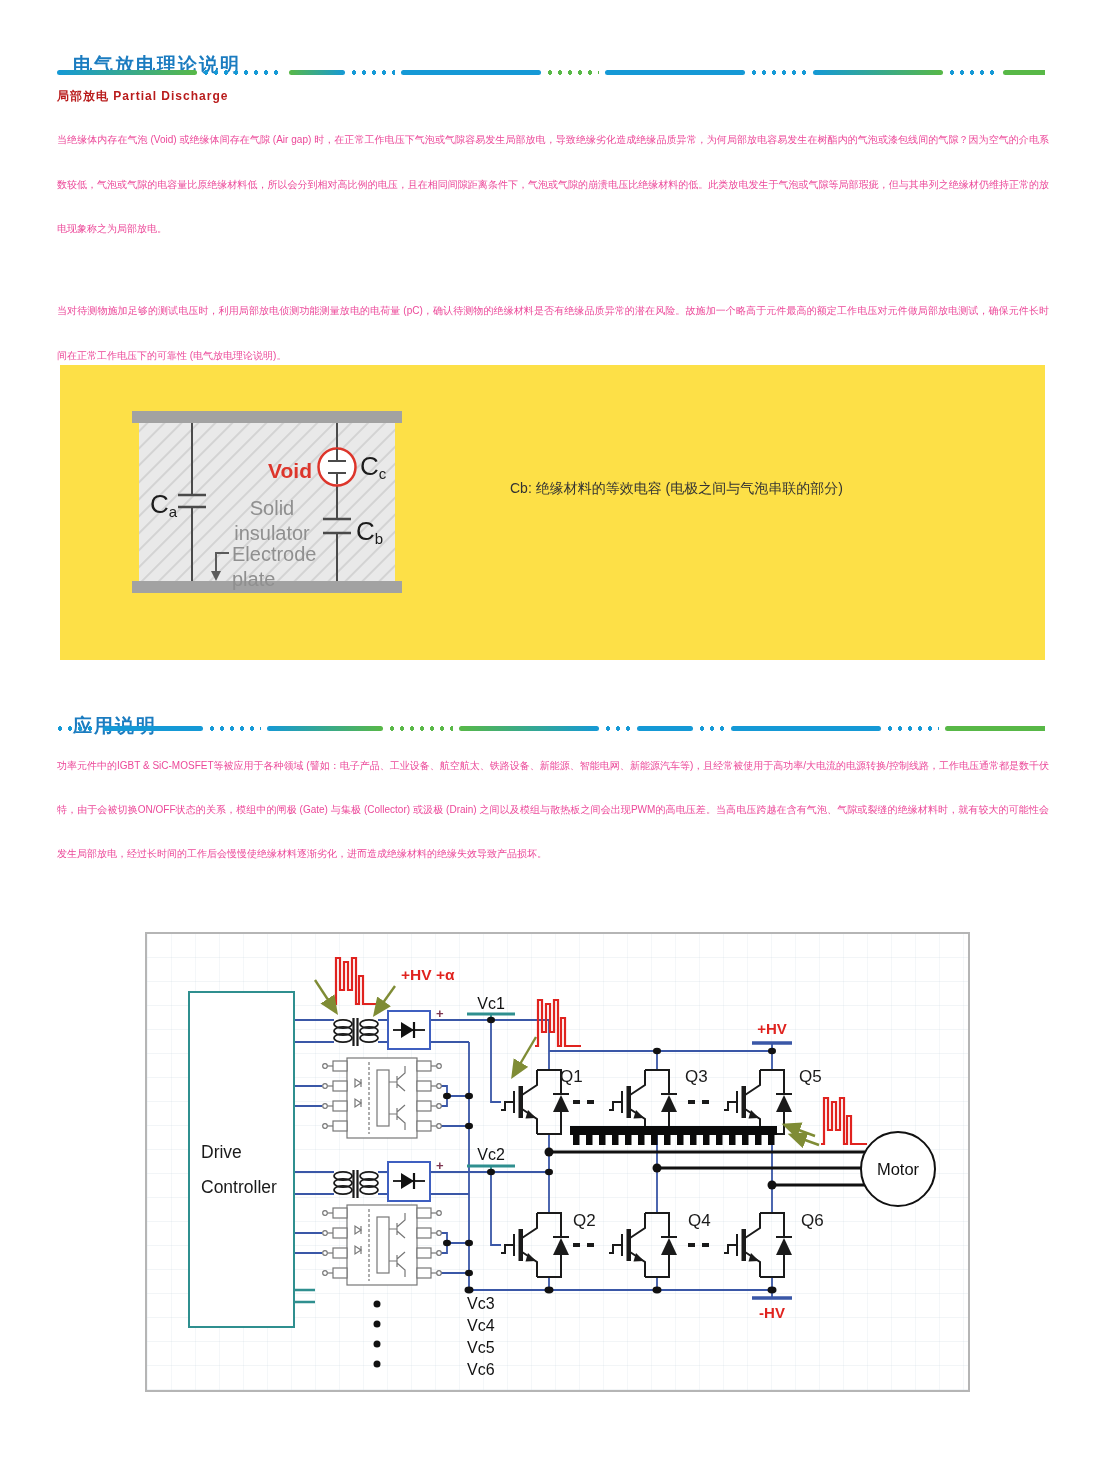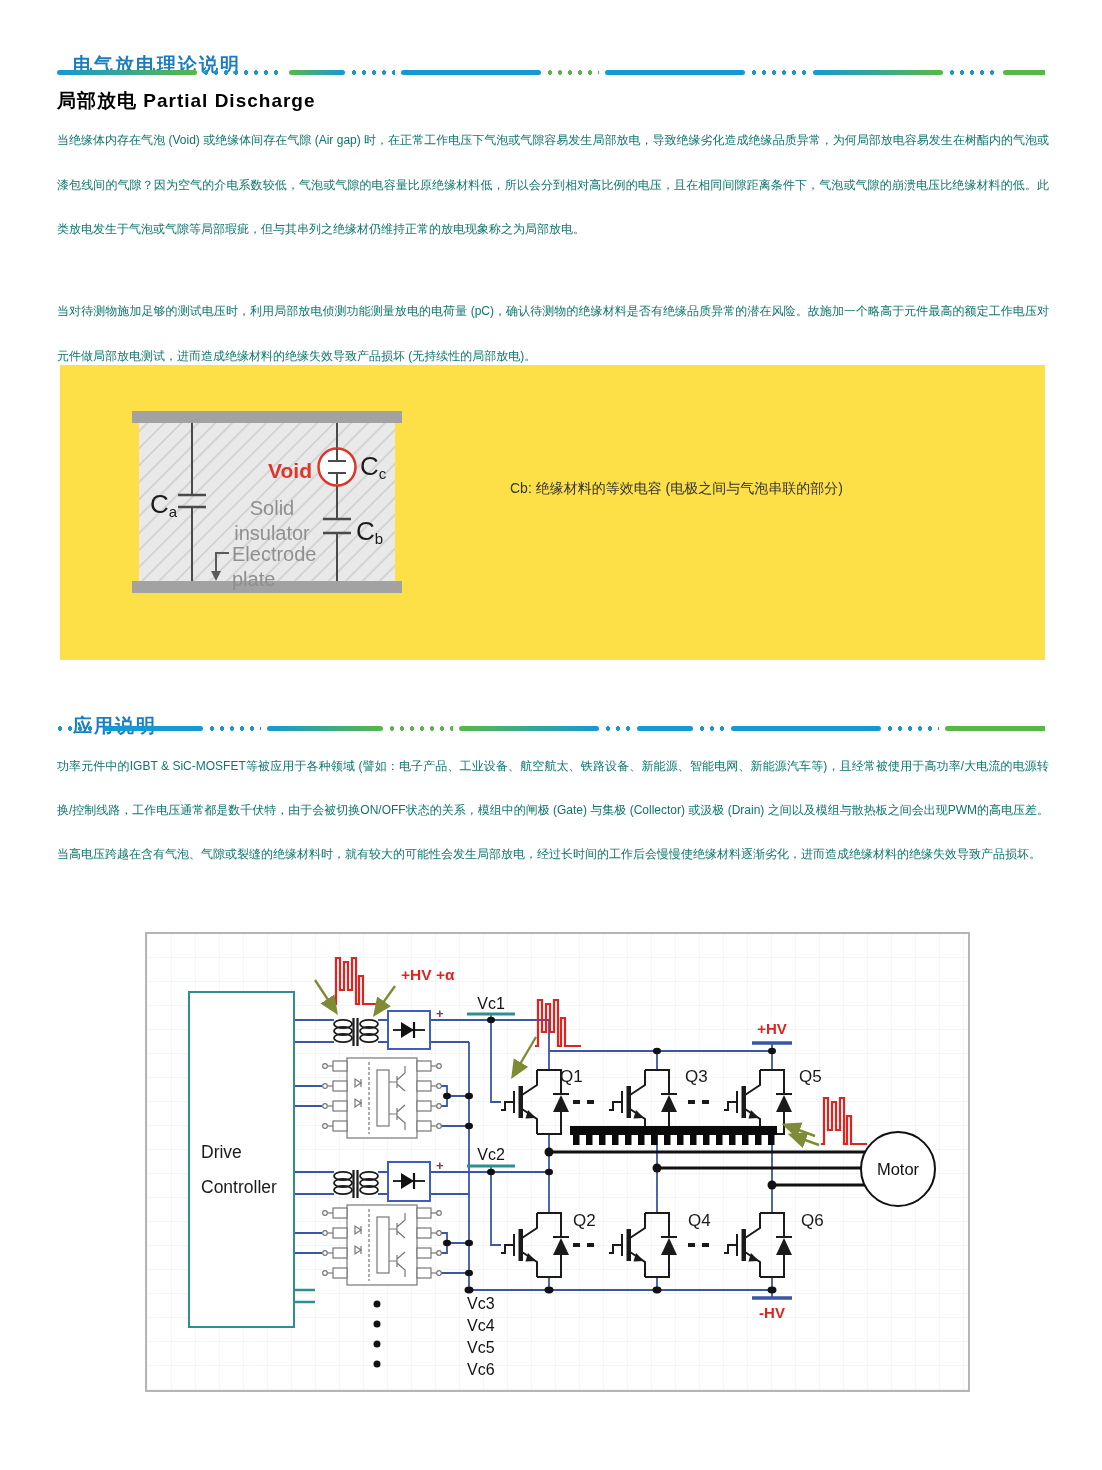--- a/index.html
+++ b/index.html
@@ -1,21 +1,21 @@
 <!DOCTYPE html>
 <html><head>
 <meta charset="utf-8">
 <style>
   html,body{margin:0;padding:0;background:#ffffff;}
   body{font-family:"Liberation Sans","DejaVu Sans",sans-serif;color:#3a3a3a;}
   .page{position:relative;width:1102px;height:1470px;background:#fff;overflow:hidden;}
   .abs{position:absolute;}
   h1.sec-title{margin:16px;font-size:19px;font-weight:bold;color:#1b7cc0;letter-spacing:2px;}
-  .subtitle{font-size:19px;font-weight:bold;color:#000000;letter-spacing:1px;}
-  .para{width:992px;font-size:12px;line-height:44.5px;text-align:justify;color:#0f766e;}
+  .subtitle{font-size:12px;font-weight:bold;color:#b91c1c;letter-spacing:1px;}
+  .para{width:992px;font-size:10px;line-height:44.5px;text-align:justify;color:#ec4899;}
   .sep{display:flex;align-items:center;gap:6px;height:5px;overflow:hidden;width:988px;}
   .sep .bar{height:4.5px;border-radius:2.5px;flex:none;}
   .sep .dot{height:5px;flex:none;background-repeat:repeat-x;background-size:10px 5px;}
   .bar.b{background:#1599d6}.bar.g{background:#58b847}
   .bar.bg{background:linear-gradient(90deg,#1599d6,#58b847)}
   .bar.gb{background:linear-gradient(90deg,#58b847,#1599d6)}
   .dot.b{background-image:radial-gradient(circle 2.3px at 3px 2.5px,#1599d6 2.2px,transparent 2.5px)}
   .dot.g{background-image:radial-gradient(circle 2.3px at 3px 2.5px,#58b847 2.2px,transparent 2.5px)}
   .panel{background:#fde047;width:985px;height:295px;}
   .legend{font-size:14px;line-height:30px;color:#333;}
@@ -41,21 +41,21 @@
     <span class="bar b" style="width:140px"></span>
       <span class="dot b" style="width:56px"></span>
     <span class="bar bg" style="width:130px"></span>
       <span class="dot b" style="width:48px"></span>
     <span class="bar g" style="width:60px"></span>
   </div>
 
   <div class="subtitle abs" style="left:57px;top:88px;">局部放电 Partial Discharge</div>
 
   <div class="para abs" style="left:57px;top:118px;">当绝缘体内存在气泡 (Void) 或绝缘体间存在气隙 (Air gap) 时，在正常工作电压下气泡或气隙容易发生局部放电，导致绝缘劣化造成绝缘品质异常，为何局部放电容易发生在树酯内的气泡或漆包线间的气隙？因为空气的介电系数较低，气泡或气隙的电容量比原绝缘材料低，所以会分到相对高比例的电压，且在相同间隙距离条件下，气泡或气隙的崩溃电压比绝缘材料的低。此类放电发生于气泡或气隙等局部瑕疵，但与其串列之绝缘材仍维持正常的放电现象称之为局部放电。</div>
-  <div class="para abs" style="left:57px;top:289px;">当对待测物施加足够的测试电压时，利用局部放电侦测功能测量放电的电荷量 (pC)，确认待测物的绝缘材料是否有绝缘品质异常的潜在风险。故施加一个略高于元件最高的额定工作电压对元件做局部放电测试，进而造成绝缘材料的绝缘失效导致产品损坏 (无持续性的局部放电)。</div>
+  <div class="para abs" style="left:57px;top:289px;">当对待测物施加足够的测试电压时，利用局部放电侦测功能测量放电的电荷量 (pC)，确认待测物的绝缘材料是否有绝缘品质异常的潜在风险。故施加一个略高于元件最高的额定工作电压对元件做局部放电测试，确保元件长时间在正常工作电压下的可靠性 (电气放电理论说明)。</div>
 
   <div class="panel abs" style="left:60px;top:365px;">
 
     <svg class="abs" style="left:72px;top:38px;" width="270" height="200" viewBox="0 0 270 200">
       <defs>
         <pattern id="hatch" width="12" height="12" patternUnits="userSpaceOnUse" patternTransform="rotate(45)">
           <rect width="12" height="12" fill="#e9e9e9"></rect>
           <line x1="0" y1="0" x2="0" y2="12" stroke="#d3d3d3" stroke-width="4"></line>
         </pattern>
       </defs>

